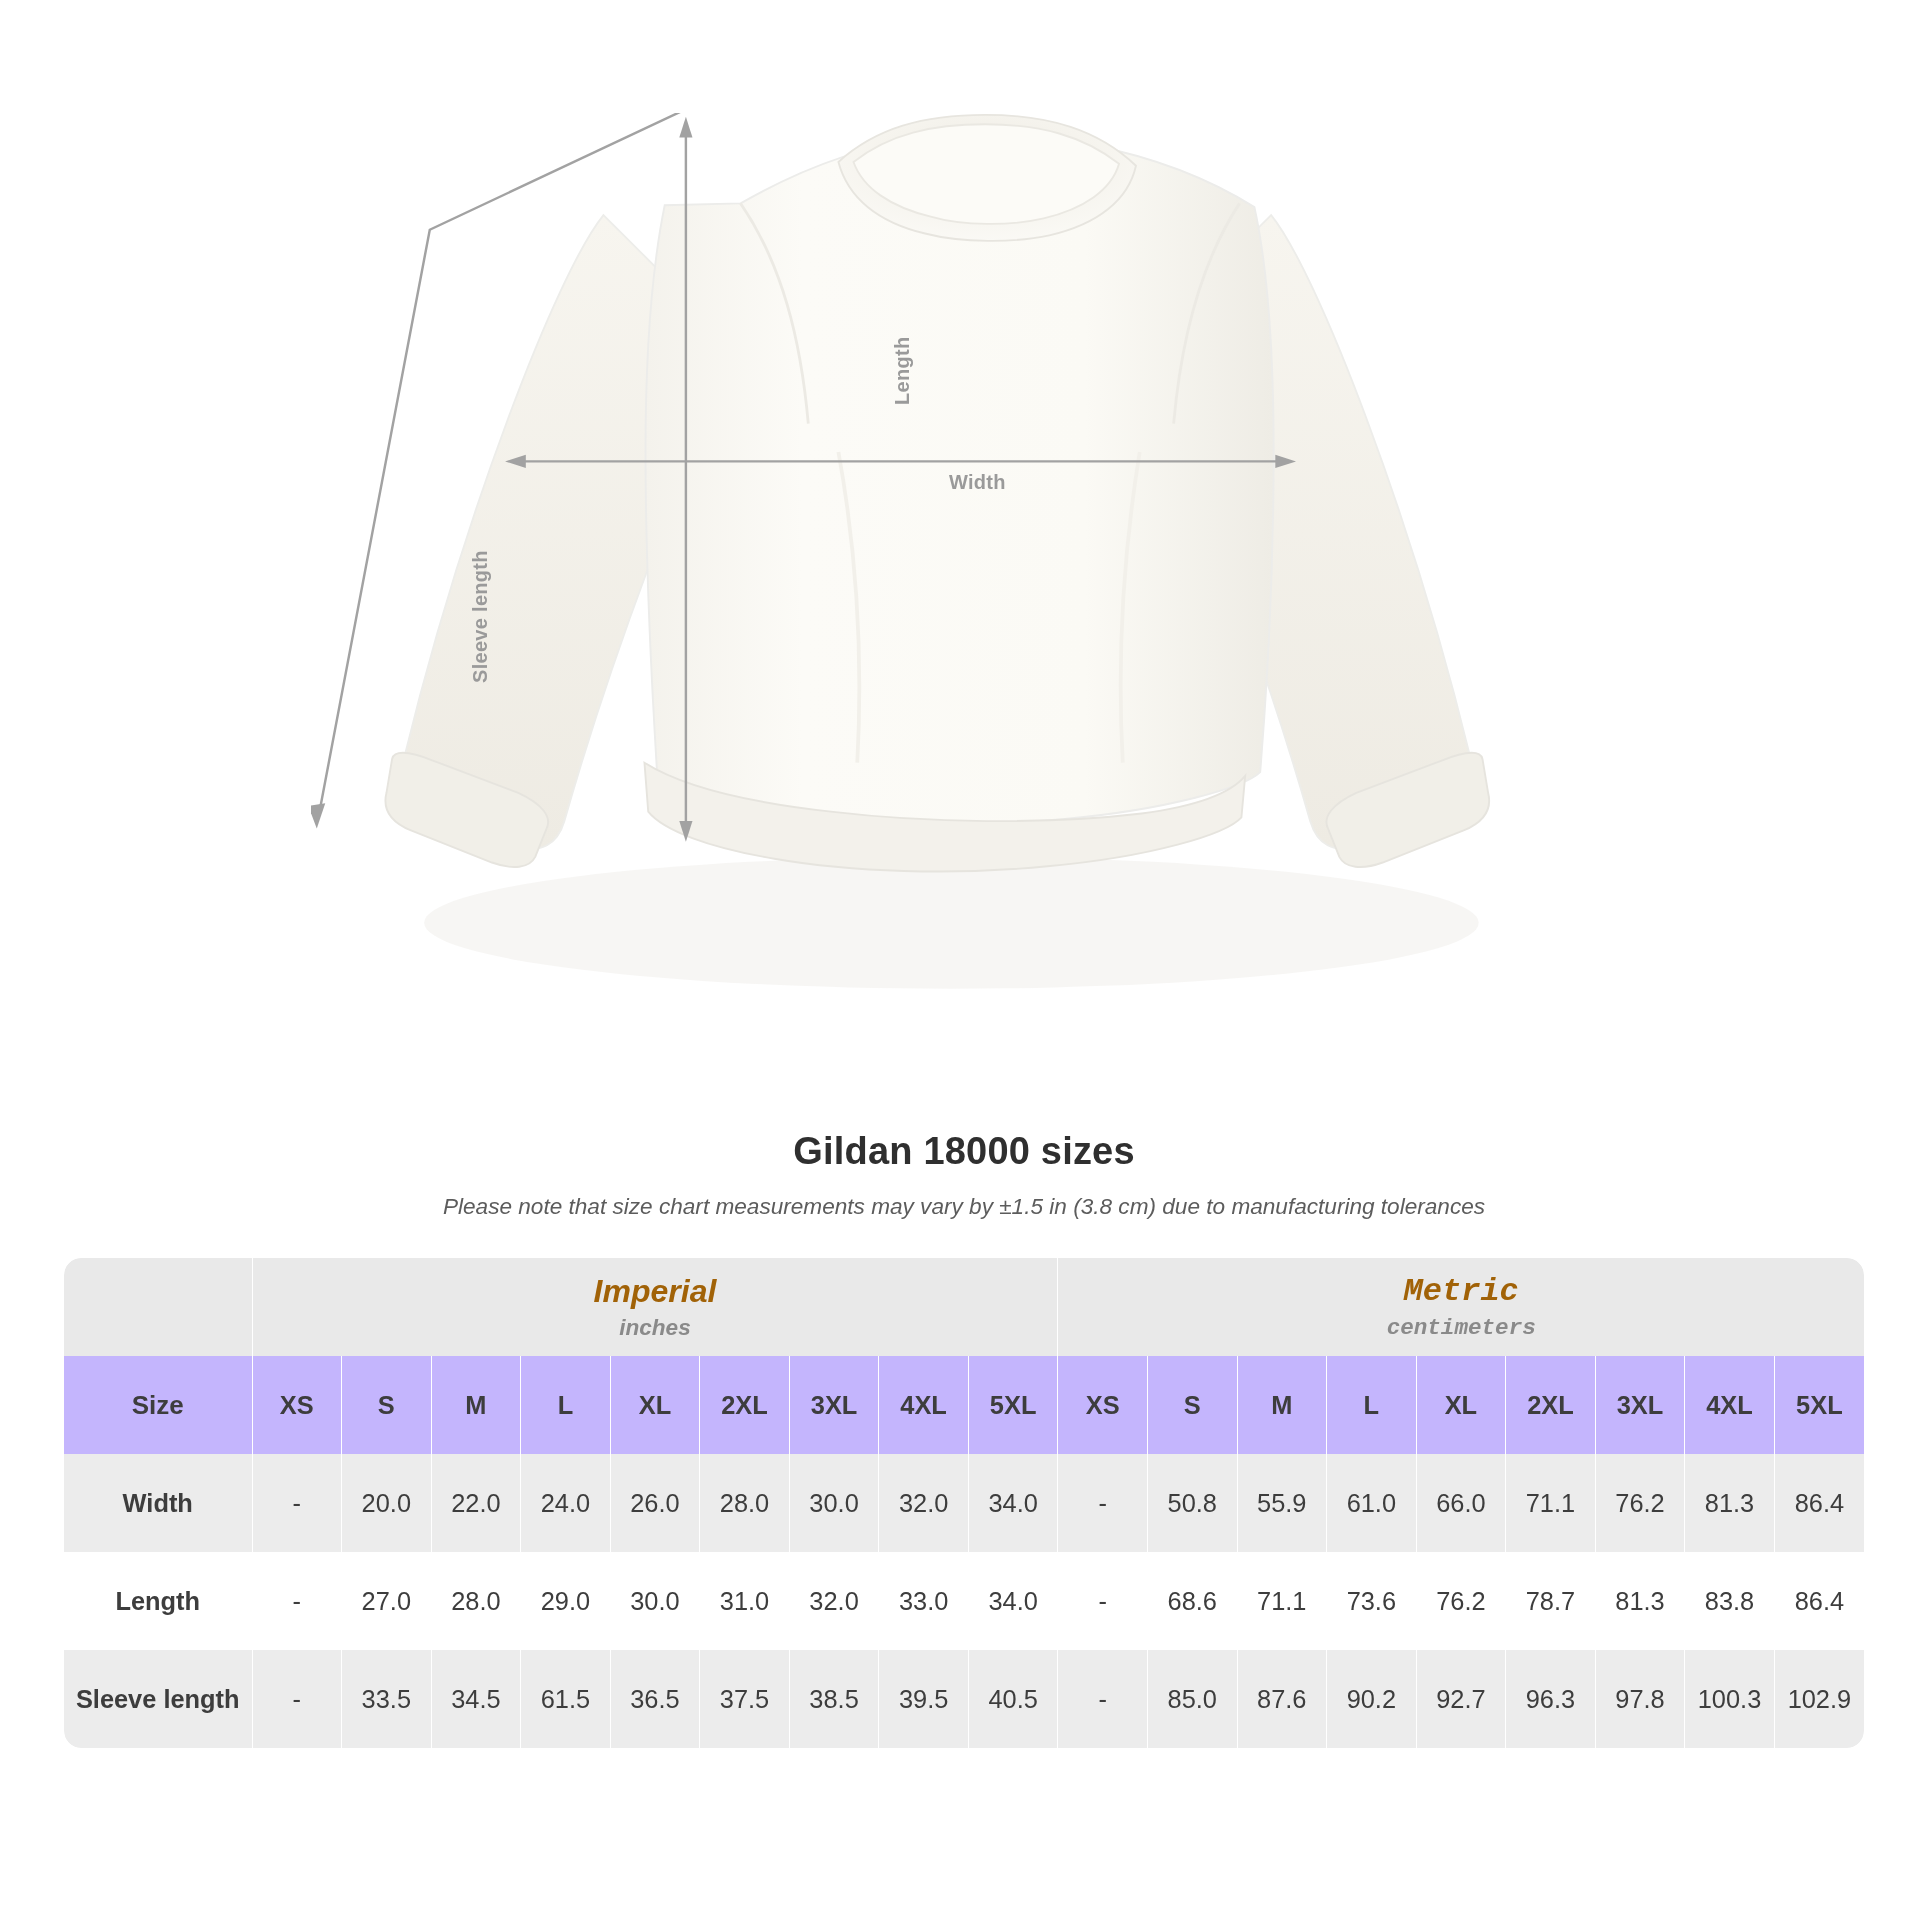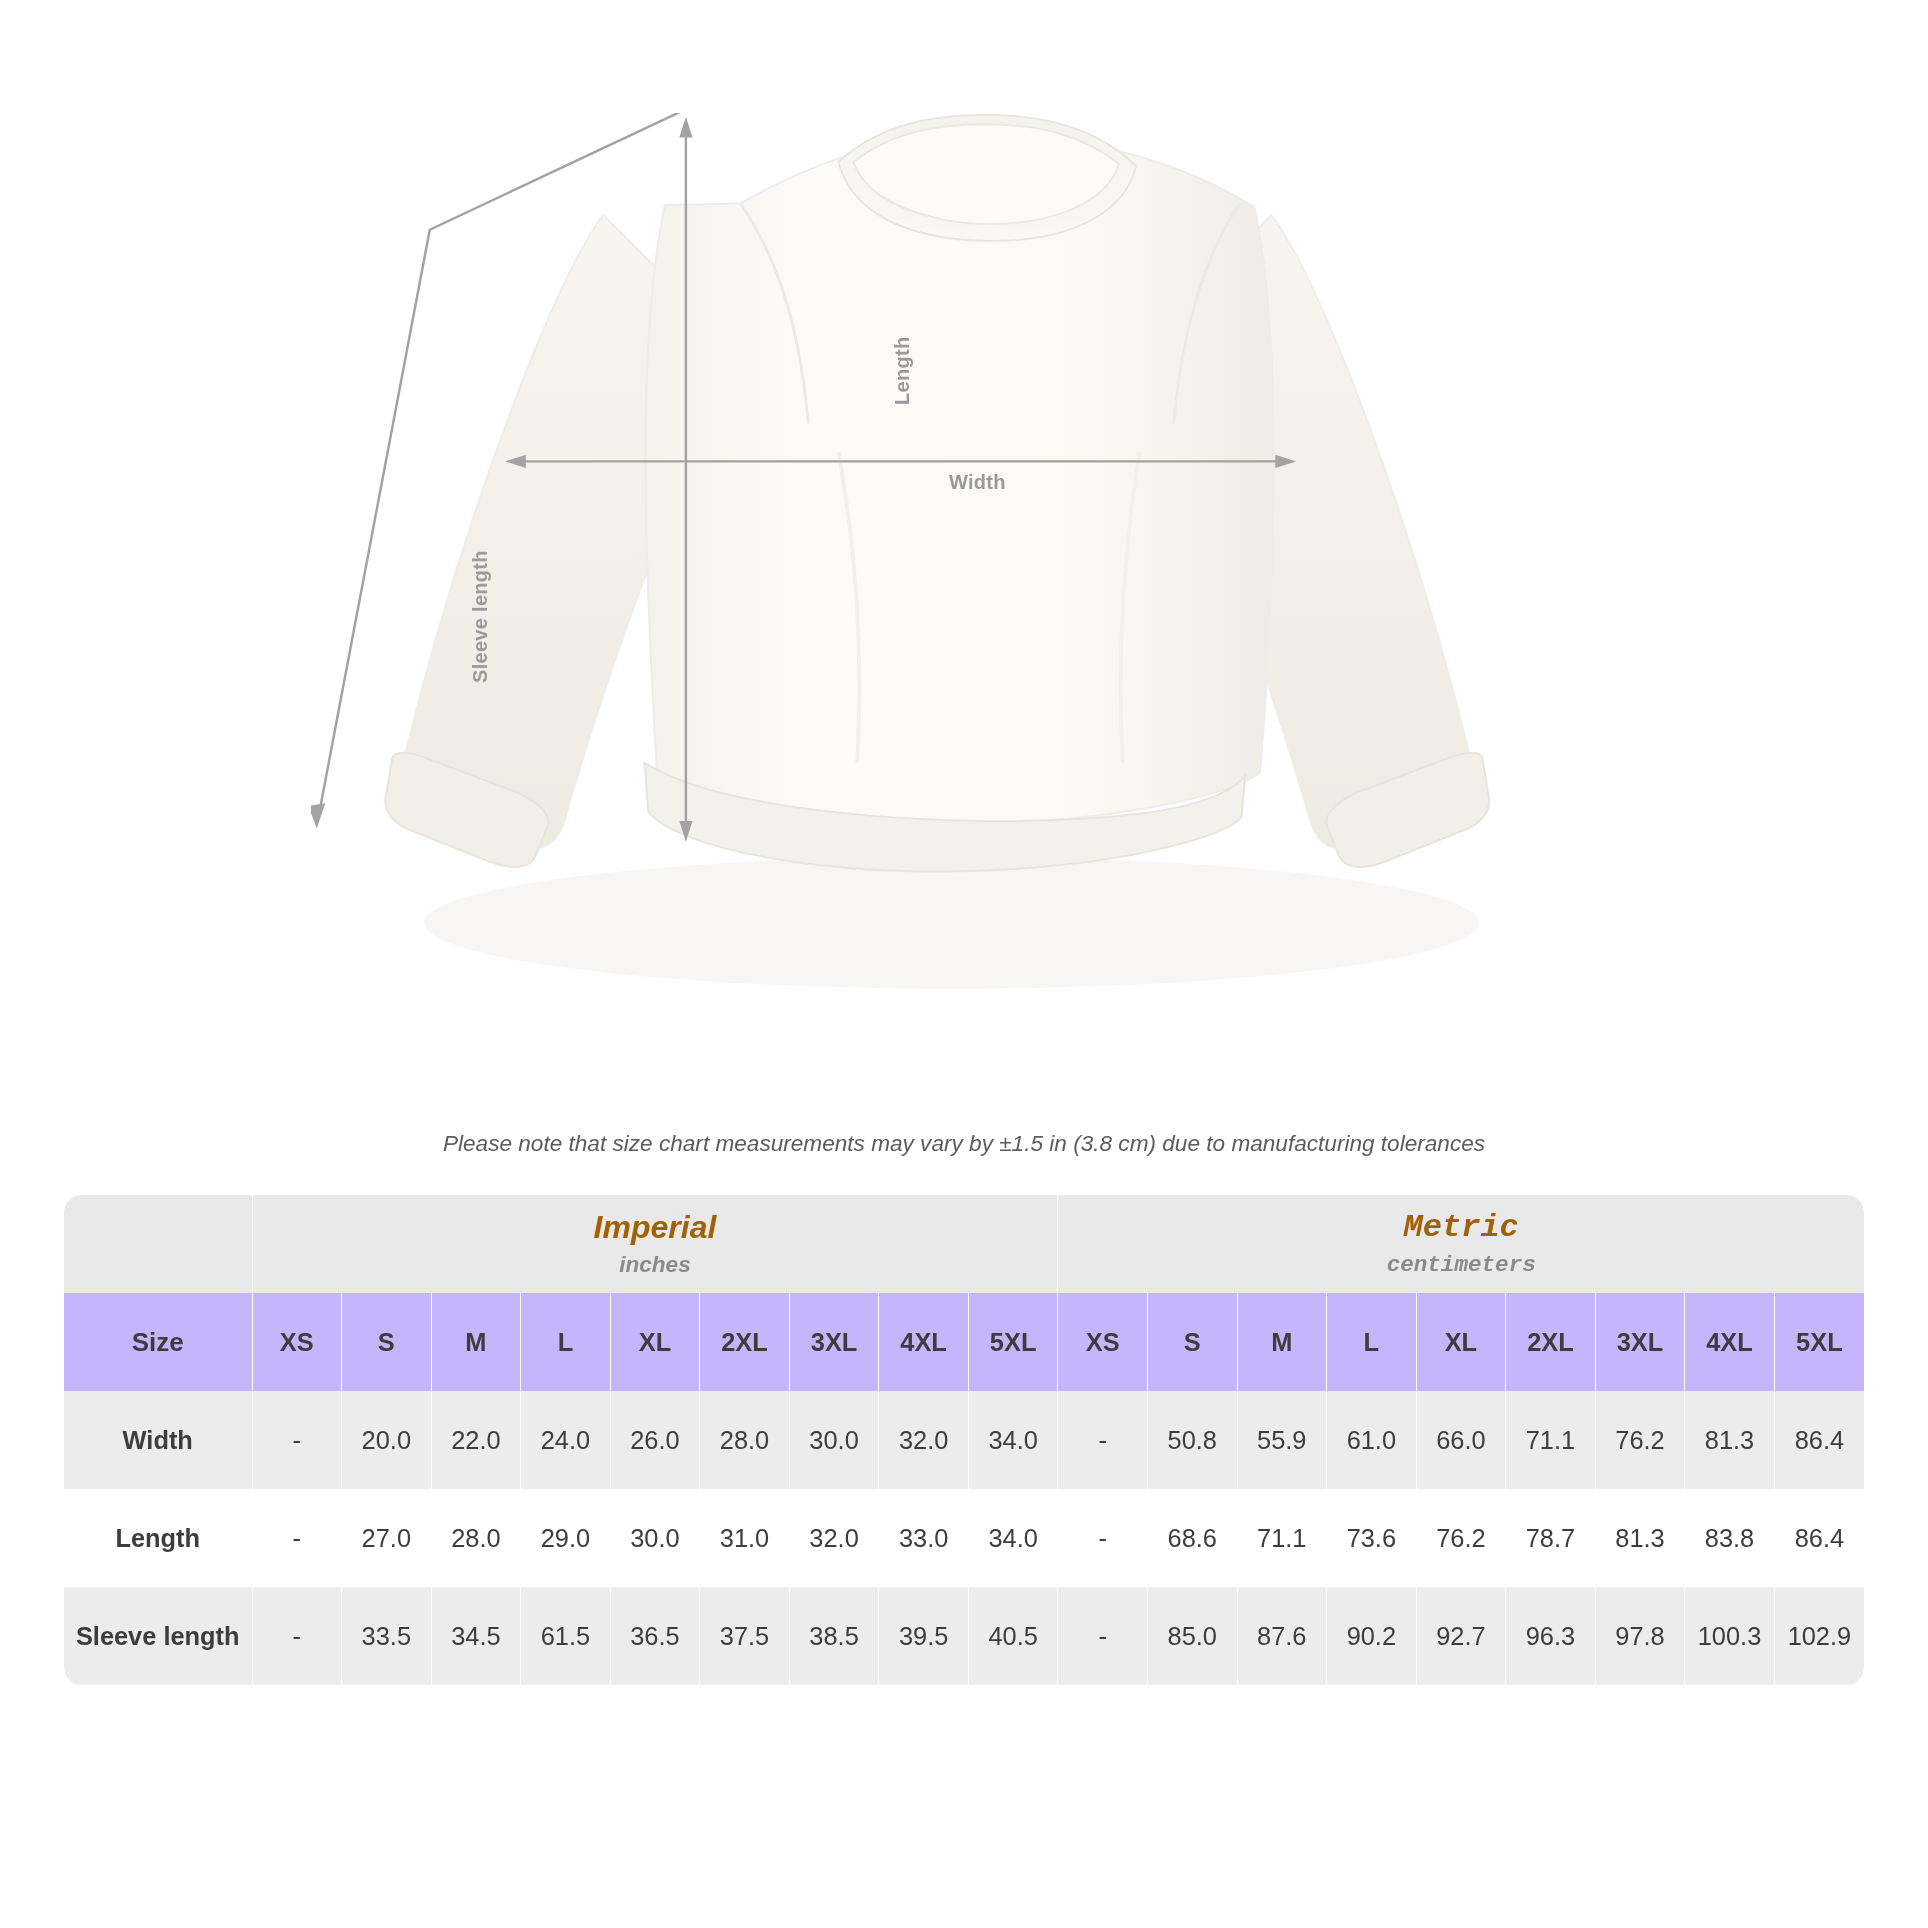--- a/index.html
+++ b/index.html
@@ -64,21 +64,21 @@
     text-align: center;
     margin-top: 9.4px;
   }
   .chart-title {
     font-size: 38px;
     font-weight: bold;
     color: #2f2f2f;
     letter-spacing: 0.2px;
   }
   .chart-note {
-    margin-top: 10px;
+    margin-top: 21px;
     font-size: 22.6px;
     font-style: italic;
     color: #5c5c5c;
   }
 
   
   .table-wrap {
     margin: 38px 64px 0 64px;
     border-radius: 17px;
     overflow: hidden;
@@ -224,20 +224,21 @@
         <polygon points="6,760 -3,736 15,733" fill="#a2a2a2"></polygon>
       </svg>
     </div>
 
     <div class="dim-label vertical" id="label-length">Length</div>
     <div class="dim-label" id="label-width">Width</div>
     <div class="dim-label vertical" id="label-sleeve">Sleeve length</div>
   </div>
 
   <div class="title-block">
+    <div class="chart-title">Gildan 18000 sizes</div>
     <div class="chart-note">Please note that size chart measurements may vary by ±1.5 in (3.8 cm) due to manufacturing tolerances</div>
   </div>
 
   <div class="table-wrap">
     <table class="size-table">
       <colgroup id="table-colgroup">
           <col class="c-label">
           <col class="c-data">
           <col class="c-data">
           <col class="c-data">

